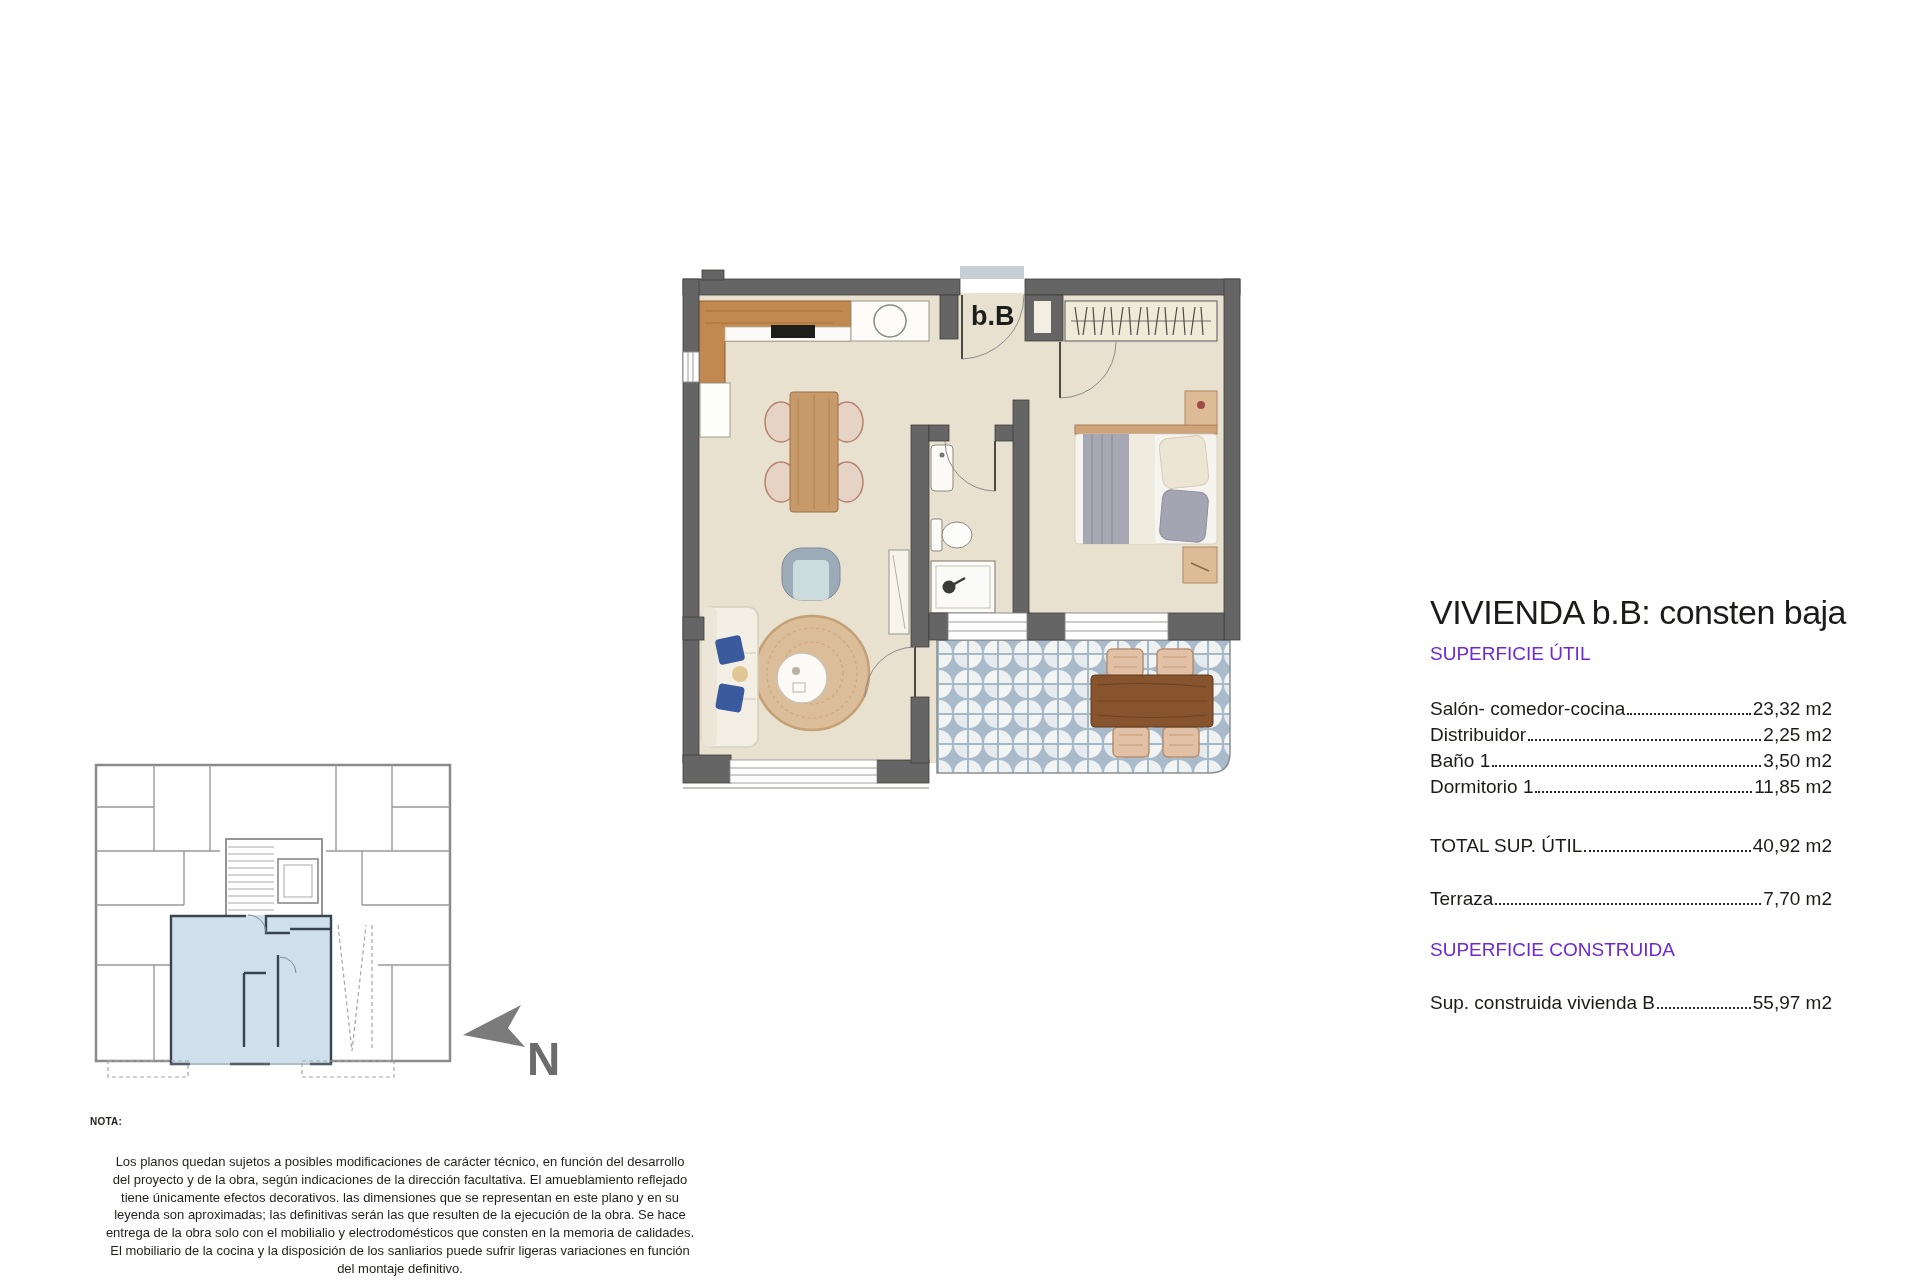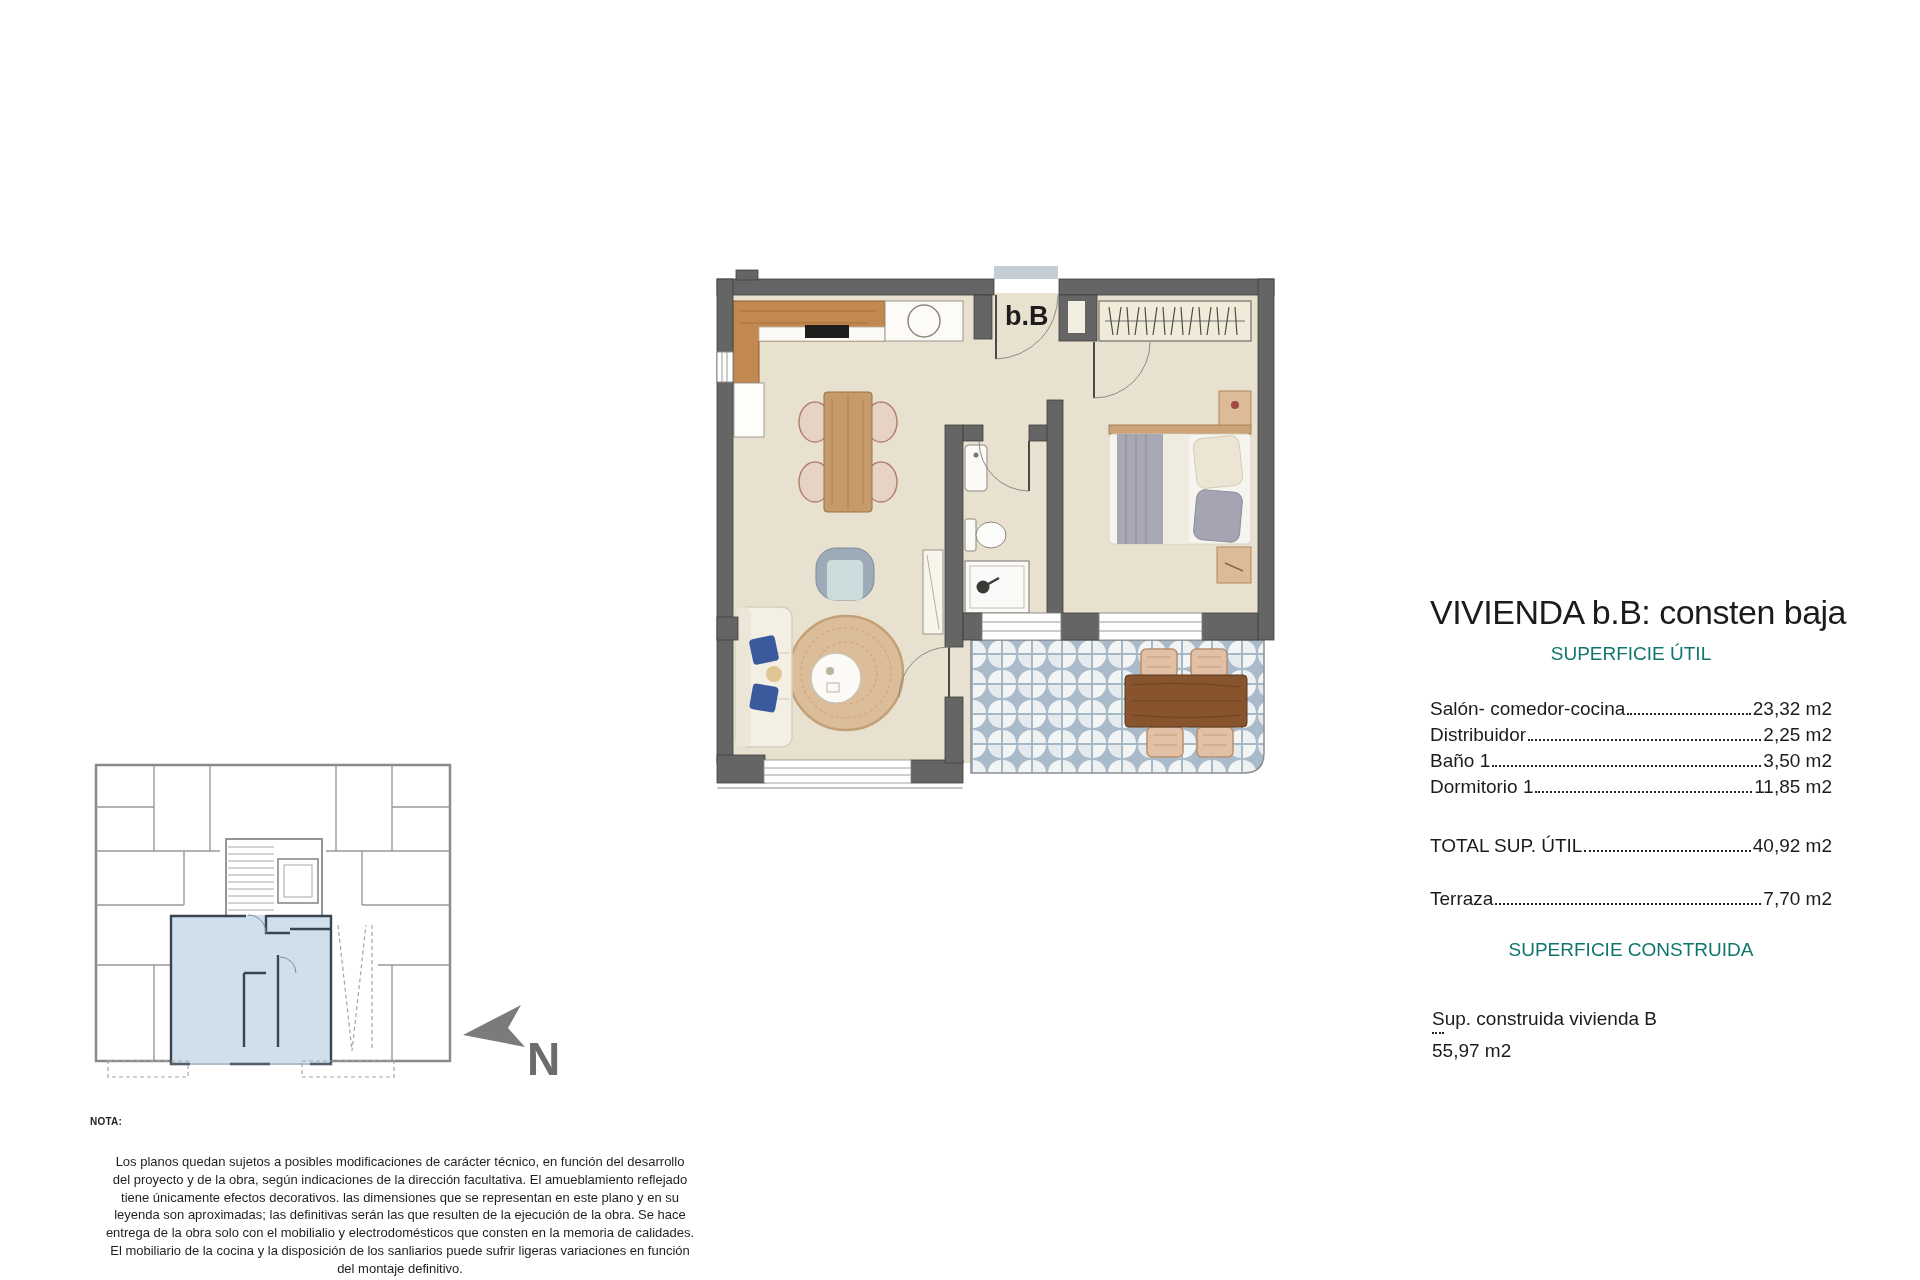--- a/index.html
+++ b/index.html
@@ -1,41 +1,41 @@
 <!DOCTYPE html>
 <html><head>
 <meta charset="utf-8">
 <style>
   html,body{margin:0;padding:0;background:#ffffff;}
   body{width:1920px;height:1280px;position:relative;overflow:hidden;
        font-family:"Liberation Sans",sans-serif;color:#1b1b19;}
   #page{position:absolute;inset:0;background:#ffffff;}
 
   
-  .plan-main{position:absolute;left:717px;top:279px;width:557px;height:511px;}
+  .plan-main{position:absolute;left:683px;top:279px;width:557px;height:511px;}
   .plan-main svg{overflow:visible;}
 
   
   .key-plan{position:absolute;left:88px;top:755px;width:370px;height:345px;}
 
   
   .north{position:absolute;left:455px;top:995px;width:130px;height:95px;}
 
   
   .info{position:absolute;left:1430px;top:592px;width:402px;}
   .info h1{margin:0;font-size:34px;line-height:40px;font-weight:400;
            letter-spacing:-0.5px;color:#1b1b19;white-space:nowrap;}
-  .info h2{margin:10px 0 0 0;font-size:19px;line-height:24px;font-weight:400;color:#0f766e;text-align:center;}
+  .info h2{margin:10px 0 0 0;font-size:19px;line-height:24px;font-weight:400;color:#6d28d9;}
   .rows{margin-top:30px;}
   .row{display:flex;align-items:baseline;font-size:19px;line-height:26px;white-space:nowrap;}
   .row .leader{flex:1;border-bottom:2px dotted #26262a;margin:0 2px 4px 2px;min-width:12px;}
   .row.total{margin-top:33px;}
   .row.terraza{margin-top:27px;}
   .info h2.constr{margin-top:26px;}
-  .row.constr{margin-top:44px;flex-direction:column;}
+  .row.constr{margin-top:28px;}
 
   
   .nota{position:absolute;left:90px;top:1116px;width:620px;color:#1f1f1d;}
   .nota .nota-head{font-size:10px;font-weight:bold;letter-spacing:0.2px;}
   .nota .nota-body{margin-top:26px;font-size:13px;line-height:17.8px;}
   .nota .nota-line{white-space:nowrap;text-align:center;}
 </style>
 </head>
 <body>
 

